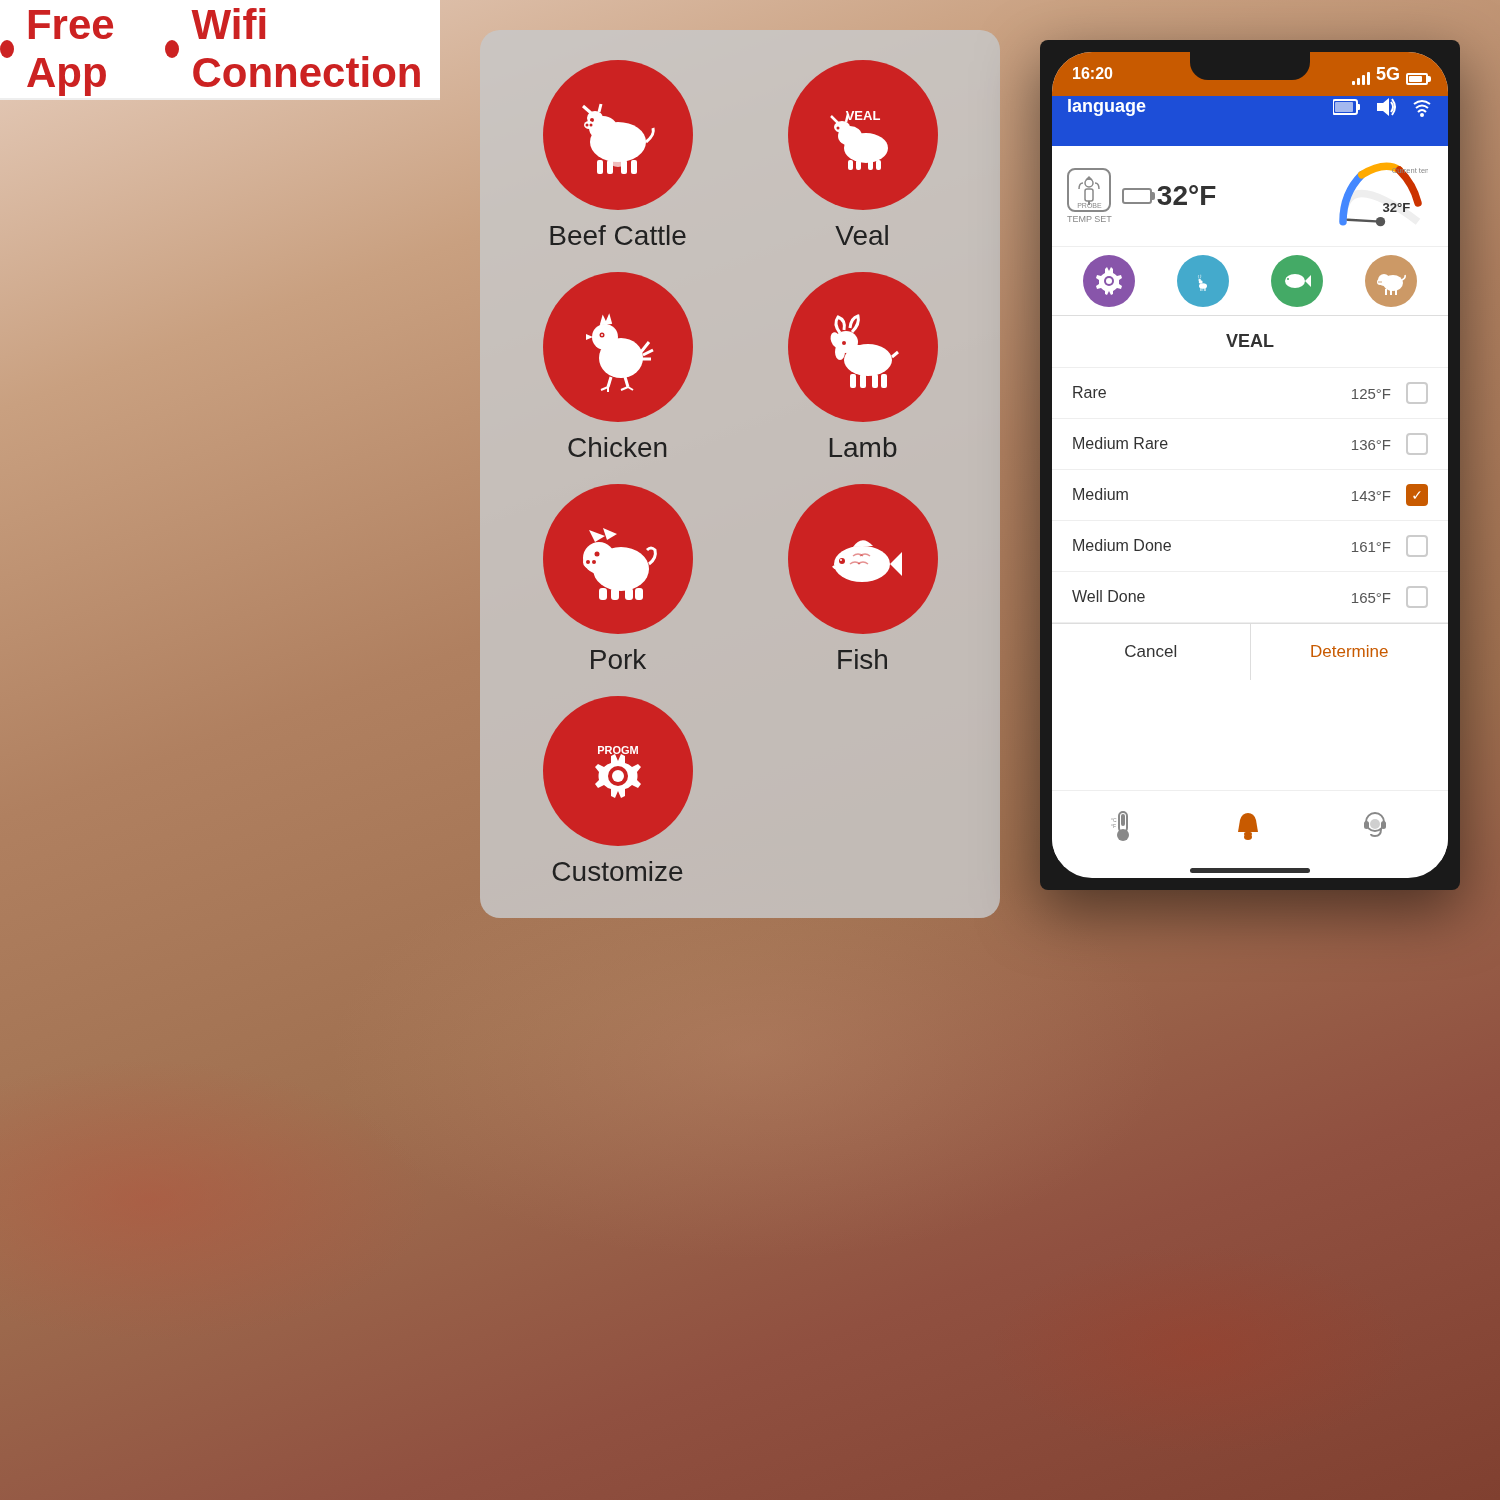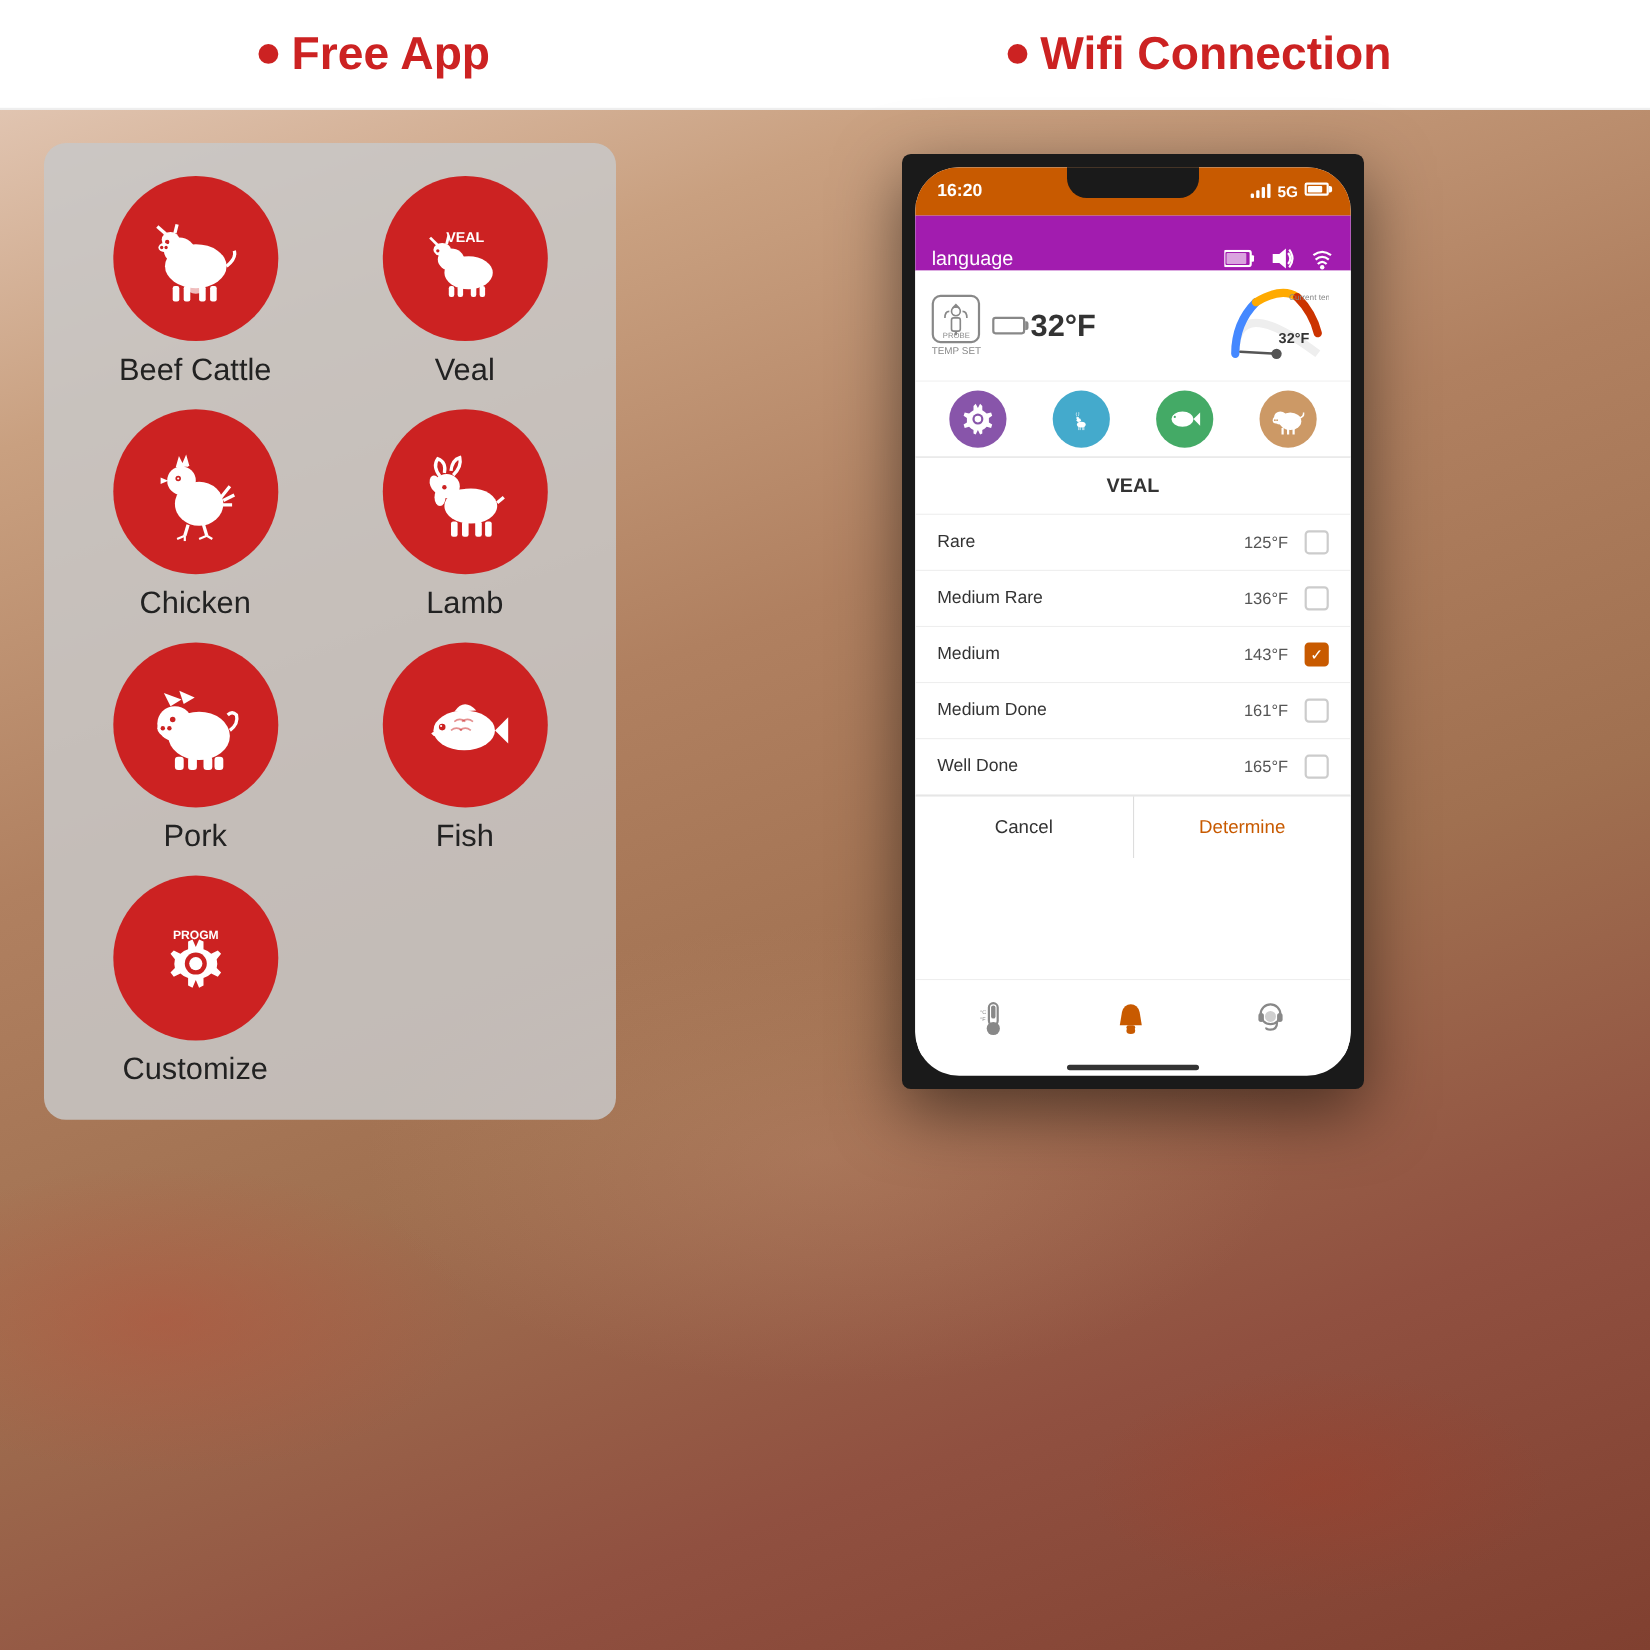--- a/index.html
+++ b/index.html
@@ -32,21 +32,21 @@
         radial-gradient(ellipse 300px 150px at 80% 90%, rgba(160,60,40,0.4) 0%, transparent 70%),
         radial-gradient(ellipse 600px 300px at 50% 70%, rgba(200,150,120,0.3) 0%, transparent 70%);
     }
 
     .content-wrapper {
       position: relative;
       z-index: 1;
       width: 1500px;
       height: 1500px;
       display: flex;
-      flex-direction: column;
+      flex-direction: row;
     }
 
     
     .top-header {
       background: white;
       height: 100px;
       display: flex;
       align-items: center;
       justify-content: space-around;
       border-bottom: 2px solid #eee;
@@ -162,23 +162,23 @@
       align-items: center;
       justify-content: space-between;
       padding: 0 20px;
       color: white;
       font-size: 16px;
       font-weight: bold;
     }
 
     .status-right {
       display: flex;
-      align-items: flex-start;
+      align-items: flex-end;
       gap: 6px;
-      font-size: 14px;
+      font-size: 18px;
     }
 
     .signal-bars {
       display: flex;
       align-items: flex-end;
       gap: 2px;
       height: 14px;
     }
 
     .signal-bar {
@@ -212,27 +212,28 @@
 
     .battery-fill {
       height: 100%;
       width: 80%;
       background: white;
       border-radius: 1px;
     }
 
     
     .phone-header {
-      background: #a21caf;
+      background: #1d4ed8;
       height: 50px;
       display: flex;
-      align-items: flex-end;
+      align-items: flex-start;
       justify-content: space-between;
       padding: 0 15px;
       color: white;
+      font-weight: bold;
     }
 
     .phone-header-title {
       font-size: 18px;
       color: white;
     }
 
     .header-icons {
       display: flex;
       gap: 14px;

